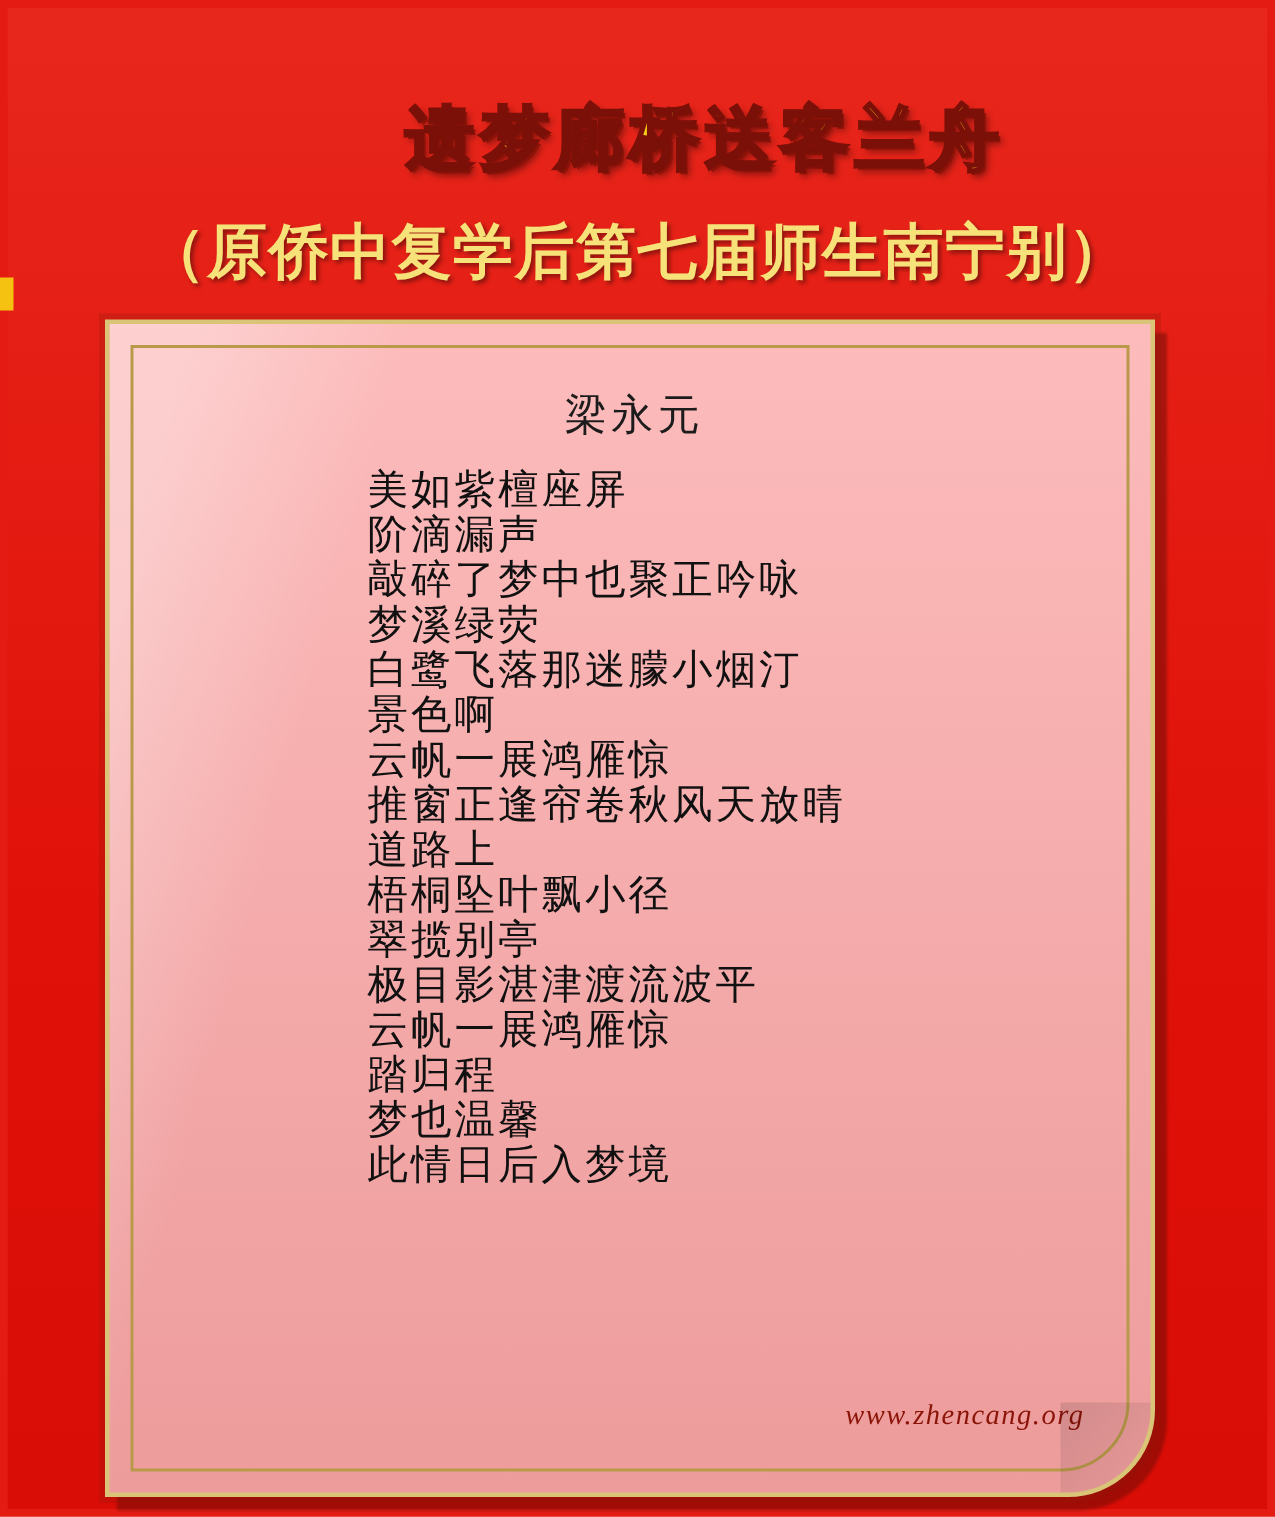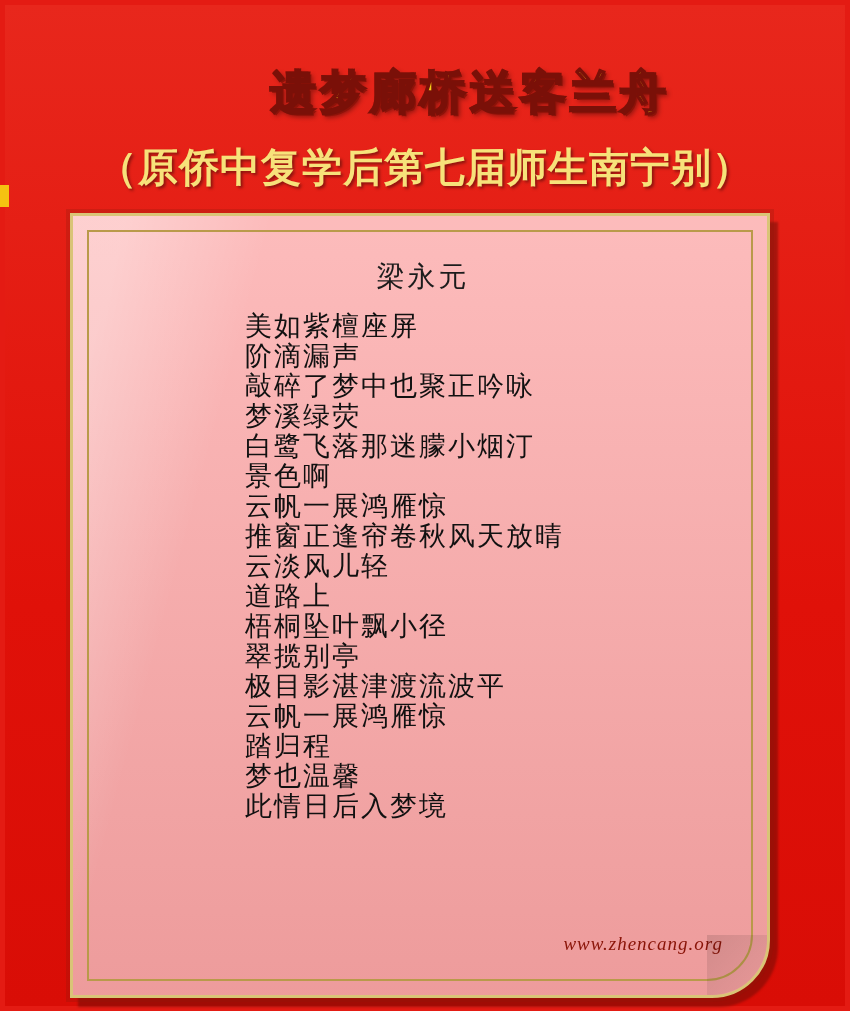--- a/index.html
+++ b/index.html
@@ -173,21 +173,20 @@
 
   <div class="poem">
     <div class="poem-line">美如紫檀座屏</div>
     <div class="poem-line">阶滴漏声</div>
     <div class="poem-line">敲碎了梦中也聚正吟咏</div>
     <div class="poem-line">梦溪绿荧</div>
     <div class="poem-line">白鹭飞落那迷朦小烟汀</div>
     <div class="poem-line">景色啊</div>
     <div class="poem-line">云帆一展鸿雁惊</div>
     <div class="poem-line">推窗正逢帘卷秋风天放晴</div>
-    <div class="poem-line">云淡风儿轻</div>
     <div class="poem-line">道路上</div>
     <div class="poem-line">梧桐坠叶飘小径</div>
     <div class="poem-line">翠揽别亭</div>
     <div class="poem-line">极目影湛津渡流波平</div>
     <div class="poem-line">云帆一展鸿雁惊</div>
     <div class="poem-line">踏归程</div>
     <div class="poem-line">梦也温馨</div>
     <div class="poem-line">此情日后入梦境</div>
   </div>
 

